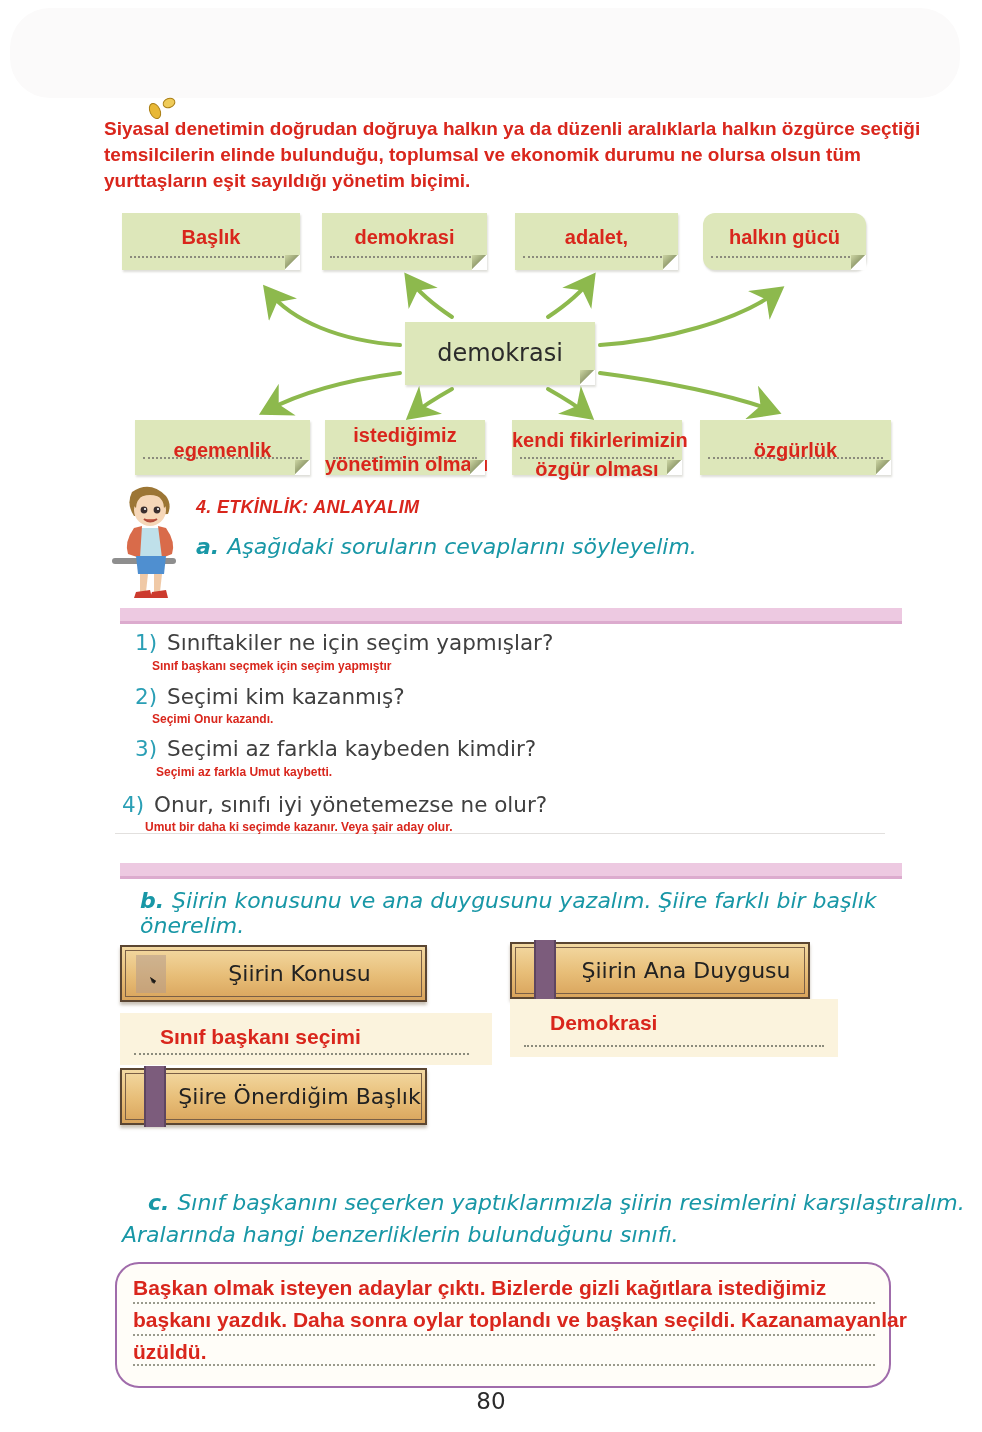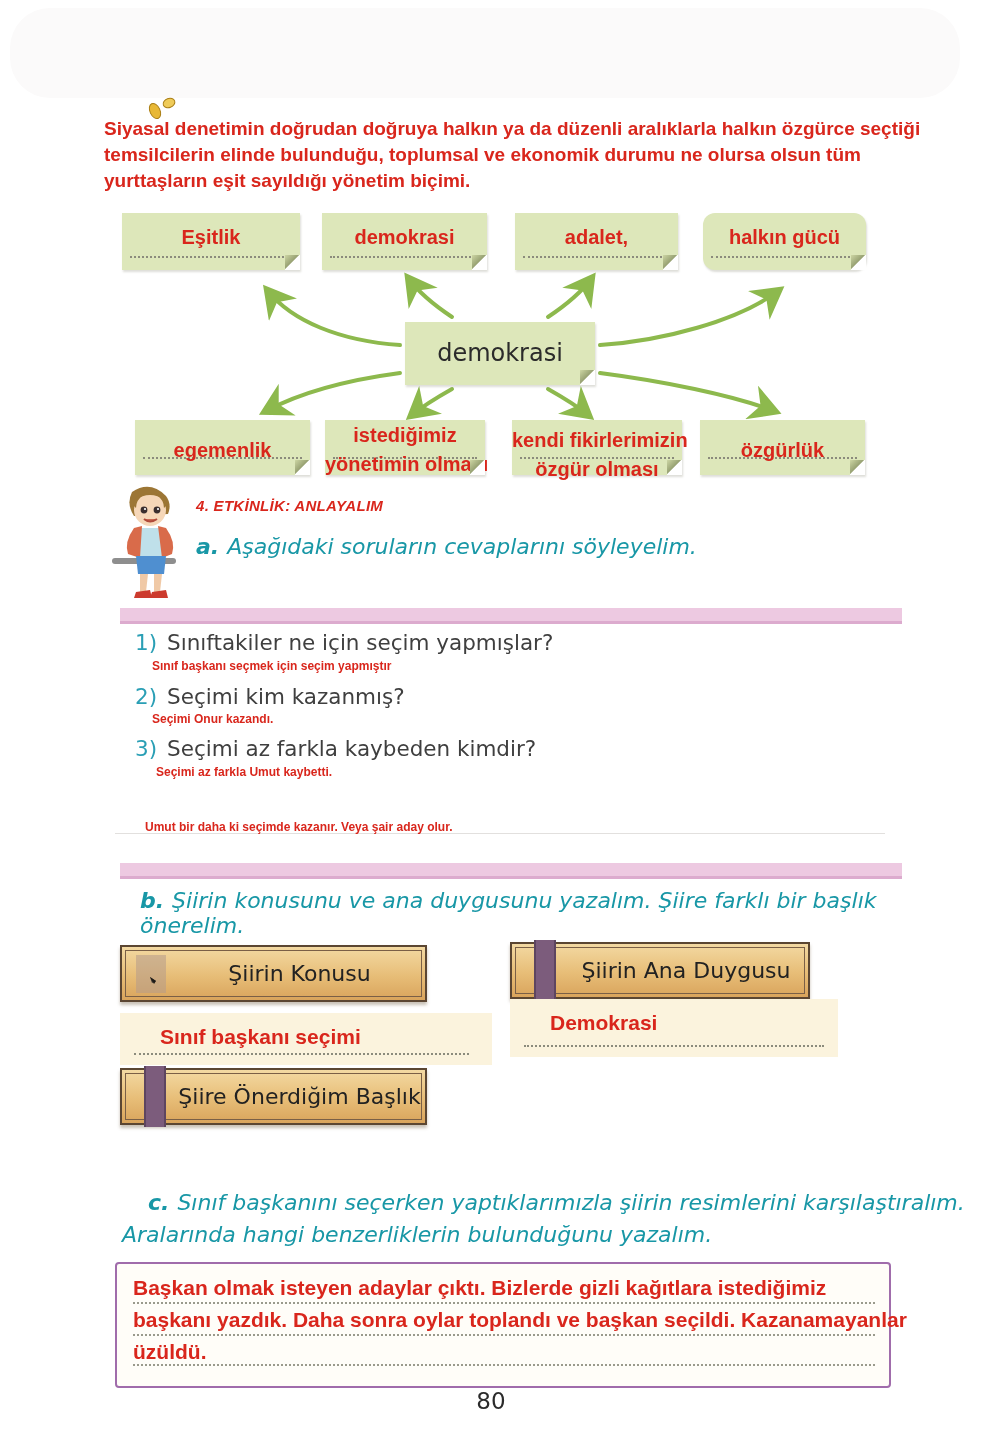--- a/index.html
+++ b/index.html
@@ -39,21 +39,21 @@
     line-height:1.45;
   }
   .note.center-note .lbl{
     color:#2b2b2b;font-weight:normal;font-size:24px;
     font-family:"DejaVu Sans",sans-serif;
   }
   
   .kid{position:absolute;left:110px;top:486px;}
   .act-title{
     position:absolute;left:196px;top:497px;
-    color:#d9261c;font-style:italic;font-size:15px;font-weight:bold;
+    color:#d9261c;font-style:italic;font-size:18px;font-weight:bold;
     letter-spacing:.3px;
     text-align:right;
   }
   .instr{
     color:#1897a6;font-style:italic;font-size:22px;
     font-family:"DejaVu Sans",sans-serif;
   }
   .instr b{margin-right:8px;}
   .instr-a{position:absolute;left:196px;top:534px;}
   
@@ -95,21 +95,21 @@
     position:absolute;left:40px;top:12px;
     color:#d9261c;font-weight:bold;font-size:21px;white-space:nowrap;
   }
   .answer-area .dotline{
     position:absolute;left:14px;bottom:10px;
     border-bottom:2.5px dotted #8b8b7c;
   }
   
   .cbox{
     position:absolute;left:115px;top:1262px;width:772px;height:122px;
-    border:2px solid #a06cab;border-radius:4px;background:#fffdf8;
+    border:2px solid #a06cab;border-radius:24px;background:#fffdf8;
   }
   .cbox .row{position:absolute;left:16px;right:14px;}
   .cbox .rtext{
     color:#d9261c;font-weight:bold;font-size:21px;white-space:nowrap;
   }
   .cbox .rdots{border-bottom:2px dotted #9a9a8c;}
   
   .pageno{
     position:absolute;left:0;width:982px;top:1388px;text-align:center;
     font-size:23px;color:#2b2b2b;font-family:"DejaVu Sans",sans-serif;
@@ -142,21 +142,21 @@
         <path d="M 548 112 C 566 100 580 89 591 74"></path>
         <path d="M 600 140 C 662 136 738 116 778 86"></path>
         <path d="M 400 168 C 340 176 296 190 266 206"></path>
         <path d="M 452 184 C 436 193 423 201 412 210"></path>
         <path d="M 548 184 C 564 193 577 201 588 210"></path>
         <path d="M 600 168 C 662 176 732 190 774 206"></path>
       </g>
     </svg>
 
     <div class="note" style="left:122px;top:8px;width:178px;height:57px;">
-      <span class="lbl" style="top:10px;">Eşitlik</span>
+      <span class="lbl" style="top:10px;">Başlık</span>
       <span class="dots" style="bottom:12px;"></span>
       <span class="curl"></span>
     </div>
     <div class="note" style="left:322px;top:8px;width:165px;height:57px;">
       <span class="lbl" style="top:10px;">demokrasi</span>
       <span class="dots" style="bottom:12px;"></span>
       <span class="curl"></span>
     </div>
     <div class="note" style="left:515px;top:8px;width:163px;height:57px;">
       <span class="lbl" style="top:10px;">adalet,</span>
@@ -188,21 +188,21 @@
       <span class="curl"></span>
     </div>
     <div class="note" style="left:512px;top:215px;width:170px;height:55px;">
       <span class="dots" style="bottom:16px;"></span>
       <div class="lbl" style="top:6px;">
         <span>kendi fikirlerimizin</span><br>
         <span>özgür olması</span>
       </div>
       <span class="curl"></span>
     </div>
-    <div class="note" style="left:700px;top:215px;width:165px;height:55px;">
+    <div class="note" style="left:700px;top:215px;width:165px;height:55px;padding-left:26px;">
       <span class="dots" style="bottom:16px;"></span>
       <span class="lbl" style="top:16px;">özgürlük</span>
       <span class="curl"></span>
     </div>
   </div>
 
   <div class="kid">
     <svg width="78" height="118" viewBox="0 0 78 118">
       <rect x="2" y="72" width="64" height="6" rx="3" fill="#8e8e8e"></rect>
       <path d="M22 6 Q40 -6 56 10 Q62 18 58 28 L24 30 Q16 18 22 6 Z" fill="#9c7635"></path>
@@ -240,20 +240,23 @@
   <div class="q" style="left:135px;top:684px;">
     <span class="num">2)</span><span>Seçimi kim kazanmış?</span>
   </div>
   <div class="ans" style="left:152px;top:712px;">Seçimi Onur kazandı.</div>
 
   <div class="q" style="left:135px;top:736px;">
     <span class="num">3)</span><span>Seçimi az farkla kaybeden kimdir?</span>
   </div>
   <div class="ans" style="left:156px;top:765px;">Seçimi az farkla Umut kaybetti.</div>
 
+  <div class="q" style="left:122px;top:792px;">
+    <span class="num">4)</span><span>Onur, sınıfı iyi yönetemezse ne olur?</span>
+  </div>
   <div class="ruleline" style="top:833px;"></div>
   <div class="ans" style="left:145px;top:820px;">Umut bir daha ki seçimde kazanır. Veya şair aday olur.</div>
 
   <div class="pinkbar" style="top:863px;"></div>
 
   <div class="instr" style="position:absolute;left:140px;top:888px;">
     <b>b.</b><span>Şiirin konusunu ve ana duygusunu yazalım. Şiire farklı bir başlık önerelim.</span>
   </div>
 
   <div class="banner" style="left:120px;top:945px;width:303px;">
@@ -285,21 +288,21 @@
   <div class="banner" style="left:120px;top:1068px;width:303px;">
     <span class="inner"></span>
     <span class="stripe"></span>
     <span class="btitle">Şiire Önerdiğim Başlık</span>
   </div>
 
   <div class="instr" style="position:absolute;left:148px;top:1190px;">
     <b>c.</b><span>Sınıf başkanını seçerken yaptıklarımızla şiirin resimlerini karşılaştıralım.</span>
   </div>
   <div class="instr" style="position:absolute;left:122px;top:1222px;">
-    <span>Aralarında hangi benzerliklerin bulunduğunu yazalım.</span>
+    <span>Aralarında hangi benzerliklerin bulunduğunu sınıfı.</span>
   </div>
 
   <div class="cbox">
     <div class="row" style="top:12px;">
       <div class="rtext">Başkan olmak isteyen adaylar çıktı. Bizlerde gizli kağıtlara istediğimiz</div>
       <div class="rdots" style="margin-top:2px;"></div>
     </div>
     <div class="row" style="top:44px;">
       <div class="rtext">başkanı yazdık. Daha sonra oylar toplandı ve başkan seçildi. Kazanamayanlar</div>
       <div class="rdots" style="margin-top:2px;"></div>

